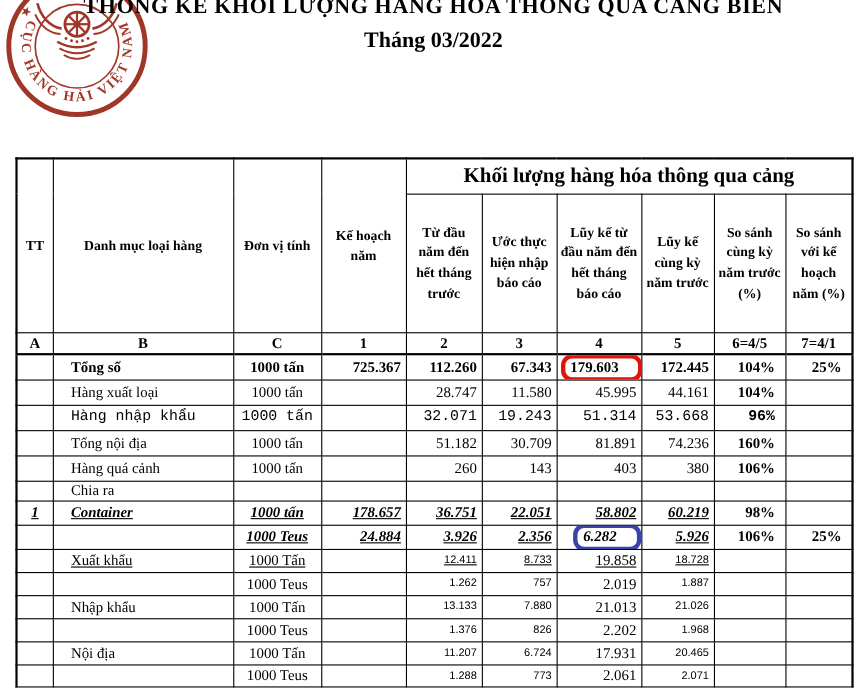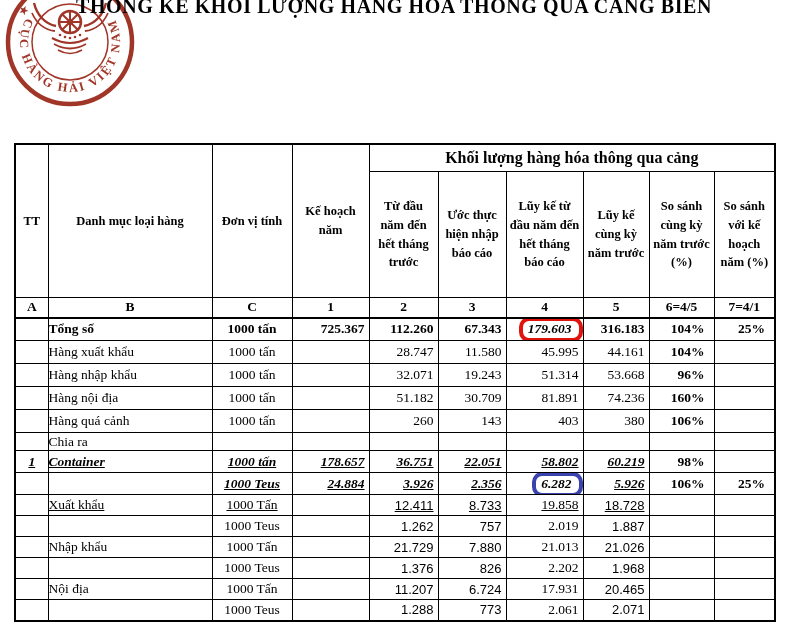--- a/index.html
+++ b/index.html
@@ -24,42 +24,42 @@
   .tbl-wrap { position:absolute; left:14px; top:143px; z-index:1; }
   table {
     border-collapse:collapse; table-layout:fixed; width:760px;
     border:2px solid #000;
   }
   th, td {
     border:1px solid #000; padding:0 3px; vertical-align:middle;
     font-size:13.5px; overflow:hidden;
   }
   thead th { font-weight:bold; text-align:center; font-size:12.5px; line-height:1.5; padding:1px 2px; }
-  th.group-h { font-size:16px; }
+  th.group-h { font-size:19px; }
   tr.code-row td { font-weight:bold; text-align:center; font-size:13.5px; }
 
   td.c0 { text-align:center; }
-  td.c1 { text-align:left; padding-left:0; }
+  td.c1 { text-align:left; padding-left:16px; }
   td.c2 { text-align:center; }
   td.c3, td.c4, td.c5, td.c6, td.c7 { text-align:right; padding-right:4px; }
   td.c8, td.c9 { text-align:right; padding-right:9px; font-weight:bold; }
 
   tr.row-total td { font-weight:bold; border-top:2.5px solid #000; }
   tr.row-chia td { font-weight:normal; }
   tr.row-container td { font-weight:bold; font-style:italic; text-decoration:underline; }
   tr.row-container td.c8, tr.row-container td.c9 { font-style:normal; text-decoration:none; }
   tr.row-sub td.c4, tr.row-sub td.c5, tr.row-sub td.c7 {
-    font-family:"Liberation Sans", sans-serif; font-size:13px;
+    font-family:"Liberation Sans", sans-serif; font-size:10px;
   }
 
   
   .ann-box {
     display:inline-block; border:4px solid; border-radius:10px;
-    padding:0 7px 1px 5px; margin:-6px -4px -6px 0;
-    position:relative; z-index:3; background:transparent;font-style:italic;
+    padding:0 18px 1px 5px; margin:-6px -4px -6px 0;
+    position:relative; z-index:3; background:transparent;
   }
   .ann-box.red  { border-color:var(--ann-red); }
   .ann-box.blue { border-color:var(--ann-blue);text-align:center; }
 </style>
 </head>
 <body>
 
 <div class="page">
 
   <svg class="seal" width="150" height="112" viewBox="0 0 150 112">
@@ -98,20 +98,21 @@
     </g>
     <text x="25" y="17" font-size="12" fill="var(--seal)" transform="rotate(-48 25 17)">★</text>
     <path id="sealTextArc" d="M 31,13.3 A 50,50 0 1 0 113,13.3" fill="none"></path>
     <text font-size="12.5" font-weight="bold" letter-spacing="2.2" fill="var(--seal)">
       <textPath href="#sealTextArc" startOffset="50%" text-anchor="middle">CỤC HÀNG HẢI VIỆT NAM</textPath>
     </text>
   </svg>
 
   <div class="title-block">
     <div class="title-line1">THỐNG KÊ KHỐI LƯỢNG HÀNG HÓA THÔNG QUA CẢNG BIỂN</div>
+    <div class="title-line2">Tháng 03/2022</div>
   </div>
 
   <div class="tbl-wrap">
     <table>
       <colgroup>
         <col style="width:33px">
           <col style="width:164px">
           <col style="width:80px">
           <col style="width:77px">
         <col style="width:69px">
@@ -152,51 +153,51 @@
       </thead>
       <tbody>
           <tr class="row-total" style="height: 23px;">
             <td class="c0"></td>
             <td class="c1">Tổng số</td>
             <td class="c2">1000 tấn</td>
             <td class="c3">725.367</td>
             <td class="c4">112.260</td>
             <td class="c5">67.343</td>
             <td class="c6"><span class="ann-box red">179.603</span></td>
-            <td class="c7">316.183</td>
+            <td class="c7">172.445</td>
             <td class="c8">104%</td>
             <td class="c9">25%</td>
           </tr>
           <tr class="row-plain" style="height: 23px;">
             <td class="c0"></td>
-            <td class="c1">Hàng xuất khẩu</td>
+            <td class="c1">Hàng xuất loại</td>
             <td class="c2">1000 tấn</td>
             <td class="c3"></td>
             <td class="c4">28.747</td>
             <td class="c5">11.580</td>
             <td class="c6">45.995</td>
             <td class="c7">44.161</td>
             <td class="c8">104%</td>
             <td class="c9"></td>
           </tr>
-          <tr class="row-plain" style="height: 23px;">
+          <tr class="row-plain" style="height: 23px; font-family: Liberation Mono, monospace;">
             <td class="c0"></td>
             <td class="c1">Hàng nhập khẩu</td>
             <td class="c2">1000 tấn</td>
             <td class="c3"></td>
             <td class="c4">32.071</td>
             <td class="c5">19.243</td>
             <td class="c6">51.314</td>
             <td class="c7">53.668</td>
             <td class="c8">96%</td>
             <td class="c9"></td>
           </tr>
           <tr class="row-plain" style="height: 23px;">
             <td class="c0"></td>
-            <td class="c1">Hàng nội địa</td>
+            <td class="c1">Tổng nội địa</td>
             <td class="c2">1000 tấn</td>
             <td class="c3"></td>
             <td class="c4">51.182</td>
             <td class="c5">30.709</td>
             <td class="c6">81.891</td>
             <td class="c7">74.236</td>
             <td class="c8">160%</td>
             <td class="c9"></td>
           </tr>
           <tr class="row-plain" style="height: 23px;">
@@ -269,21 +270,21 @@
             <td class="c6">2.019</td>
             <td class="c7">1.887</td>
             <td class="c8"></td>
             <td class="c9"></td>
           </tr>
           <tr class="row-sub" style="height: 21px;">
             <td class="c0"></td>
             <td class="c1">Nhập khẩu</td>
             <td class="c2">1000 Tấn</td>
             <td class="c3"></td>
-            <td class="c4">21.729</td>
+            <td class="c4">13.133</td>
             <td class="c5">7.880</td>
             <td class="c6">21.013</td>
             <td class="c7">21.026</td>
             <td class="c8"></td>
             <td class="c9"></td>
           </tr>
           <tr class="row-sub" style="height: 21px;">
             <td class="c0"></td>
             <td class="c1"></td>
             <td class="c2">1000 Teus</td>

